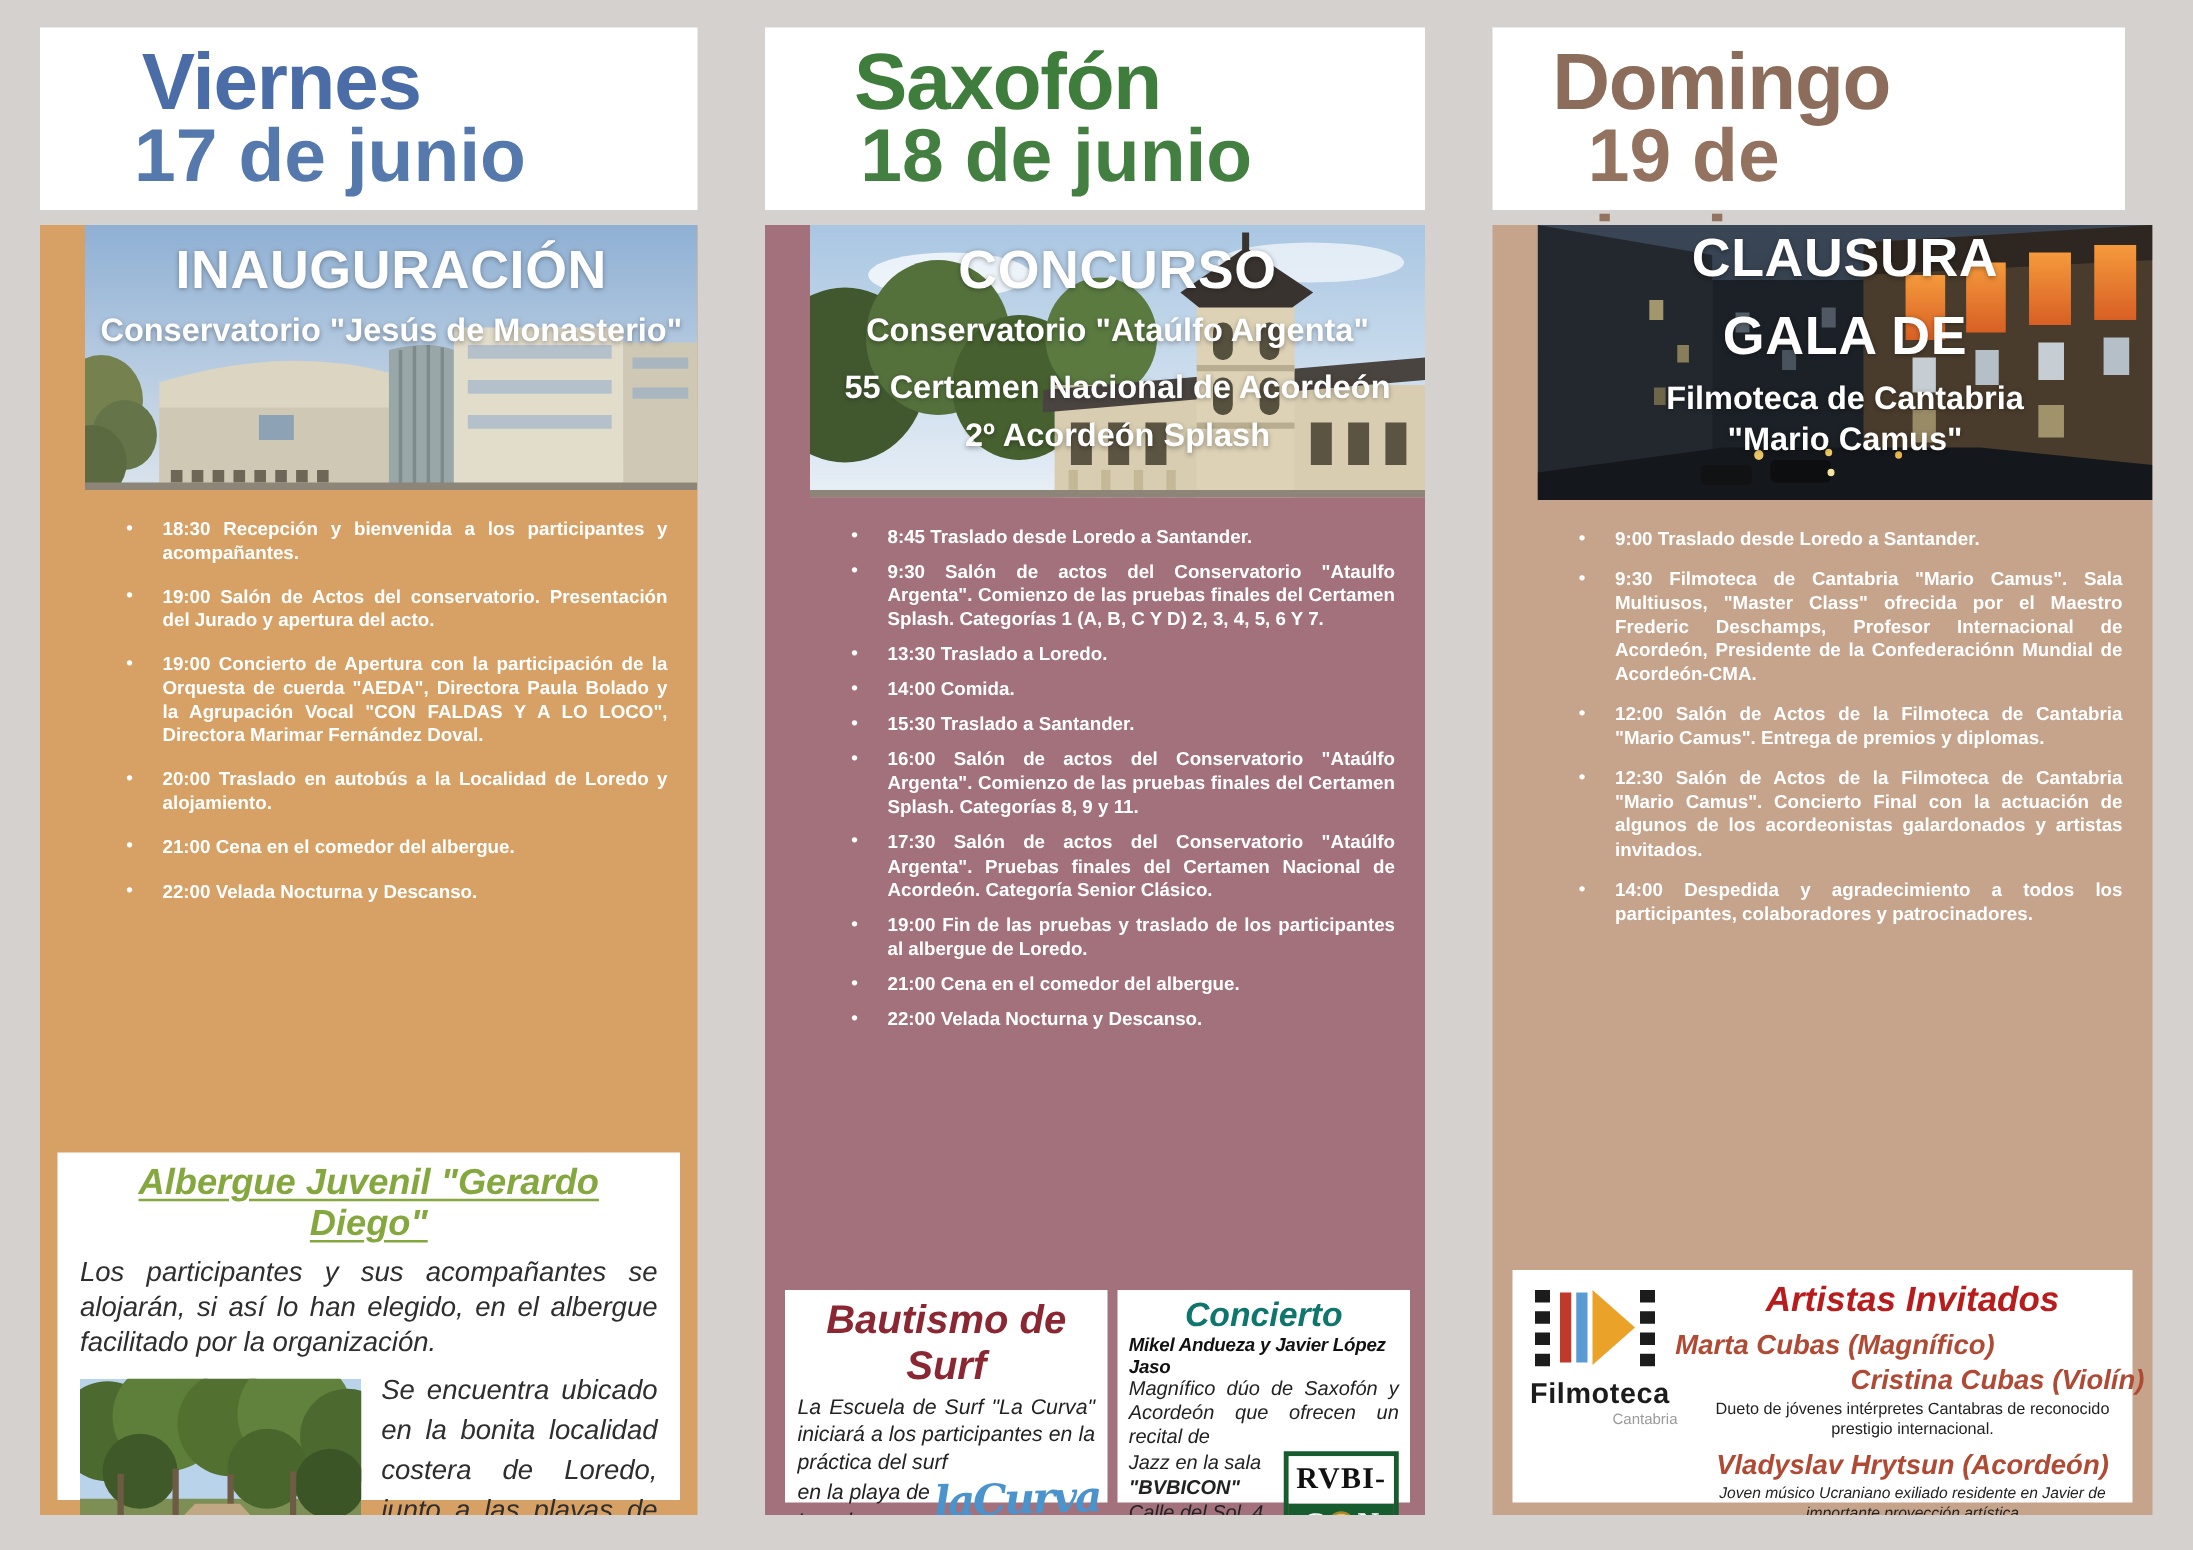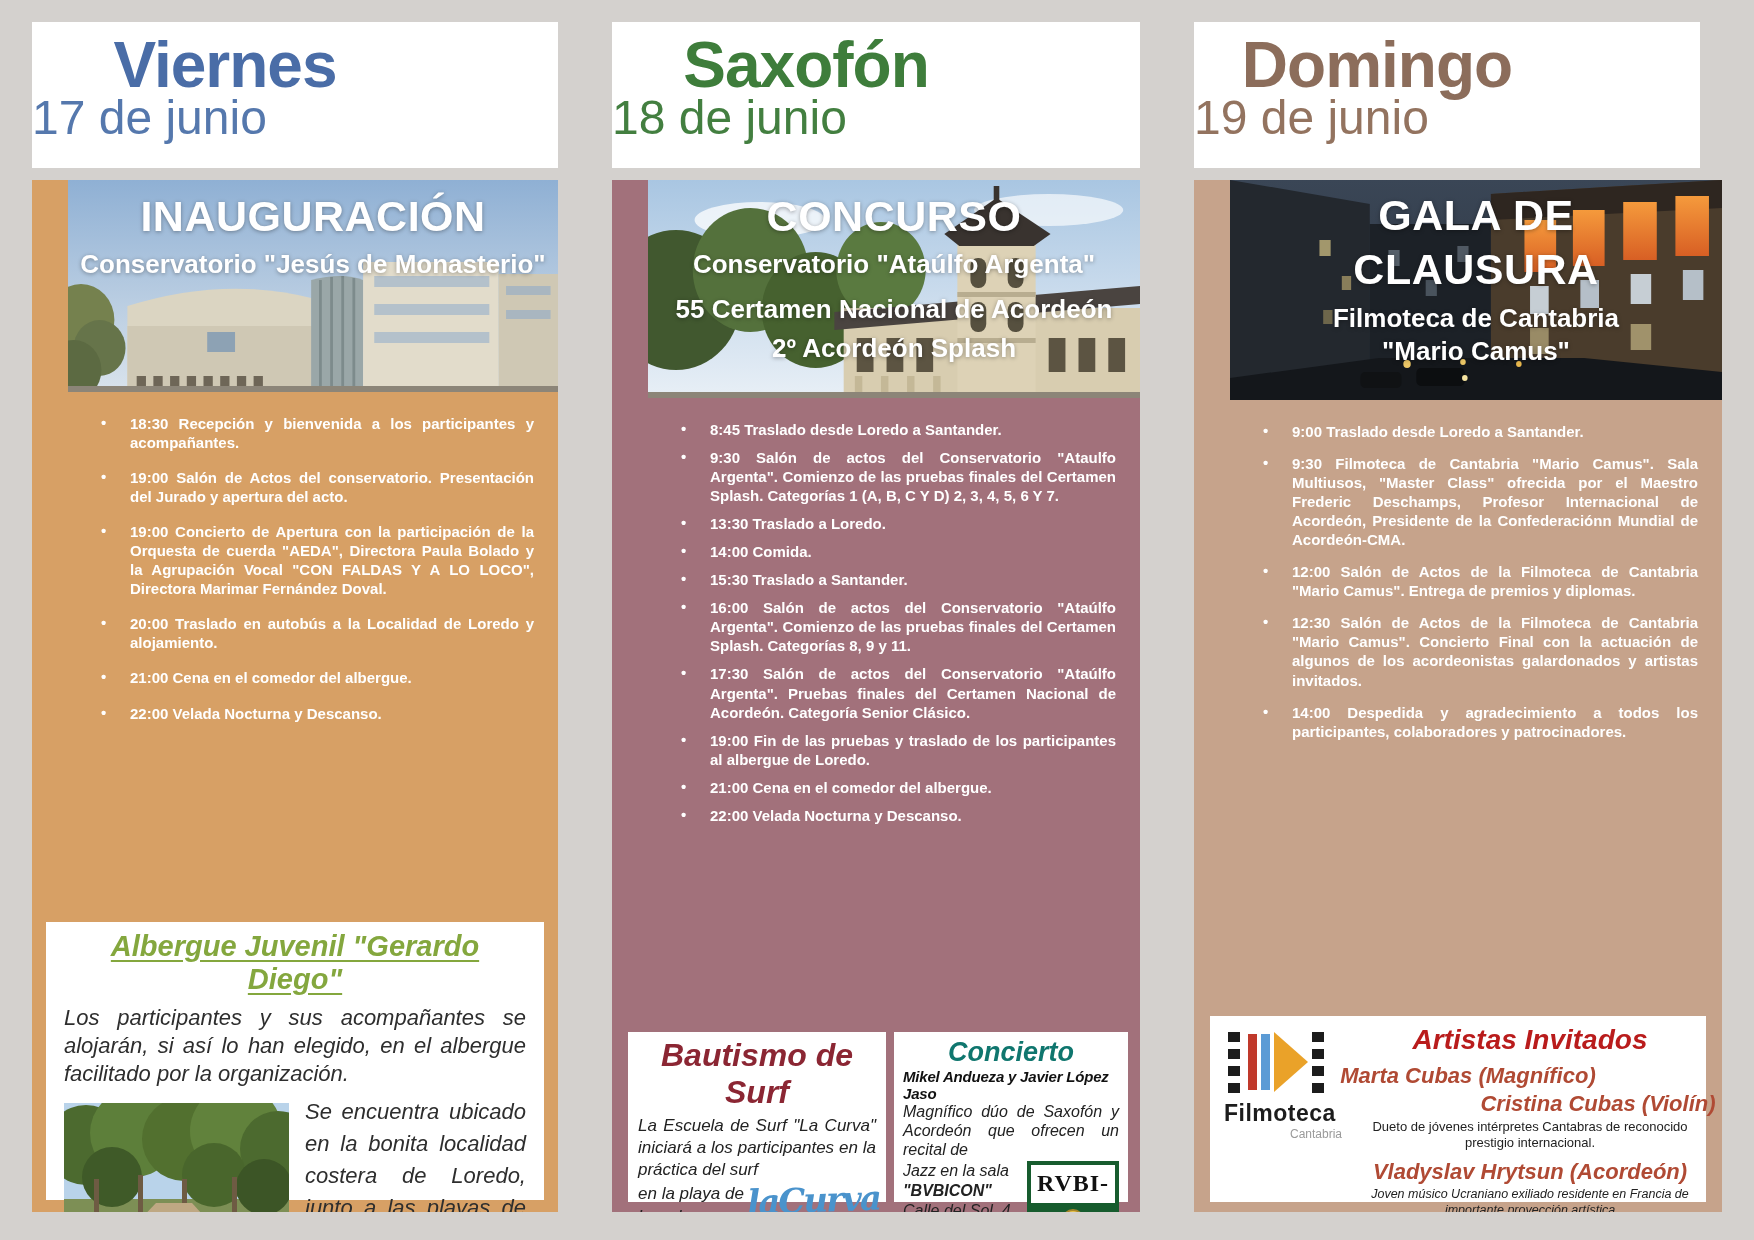--- a/index.html
+++ b/index.html
@@ -11,21 +11,21 @@
   .column{position:absolute;top:0;width:528px;}
   .col-fri{left:32px;width:526px;}
   .col-sat{left:612px;}
   .col-sun{left:1194px;}
 
   
   .day-header{position:absolute;top:22px;left:0;right:0;height:146px;background:#ffffff;}
   .col-sun .day-header{right:22px;}
   .day-name{font-size:64px;font-weight:700;text-align:center;transform:translateX(-70px);
             margin-top:6px;letter-spacing:-1px;}
-  .day-date{font-size:48px;font-weight:400;text-align:left;padding-right:62px;margin-top:-12px;}
+  .day-date{font-size:60px;font-weight:700;text-align:center;padding-right:62px;margin-top:-12px;}
   .col-fri .day-name{color:#4a6da7;} .col-fri .day-date{color:#5578ad;}
   .col-sat .day-name{color:#3e7d3b;} .col-sat .day-date{color:#437f40;}
   .col-sun .day-name{color:#8c6d5b;} .col-sun .day-date{color:#93735f;padding-right:200px;}
 
   
   .card{position:absolute;top:180px;left:0;right:0;height:1032px;overflow:hidden;padding-left:36px;}
   .col-fri .card{background:#d7a065;}
   .col-sat .card{background:#a2717b;}
   .col-sun .card{background:#c6a38b;}
 
@@ -354,22 +354,22 @@
         <rect x="430" y="144" width="22" height="26" fill="#e8d9a0" opacity=".55"></rect>
         <polygon points="0,220 528,220 528,192 380,178 160,178 0,198" fill="#14171b"></polygon>
         <circle cx="190" cy="184" r="4" fill="#ecc766"></circle>
         <circle cx="250" cy="182" r="3" fill="#ecc766"></circle>
         <circle cx="310" cy="184" r="3" fill="#e8b84e"></circle>
         <rect x="200" y="188" width="52" height="18" rx="5" fill="#0c0e10"></rect>
         <rect x="140" y="192" width="44" height="16" rx="5" fill="#101214"></rect>
         <circle cx="252" cy="198" r="3" fill="#f5e3a0"></circle>
       </svg>
       <div class="photo-caption">
+        <div class="photo-title tight" style="margin-top:2px;">CLAUSURA</div>
         <div class="photo-title tight">GALA DE</div>
-        <div class="photo-title tight" style="margin-top:2px;">CLAUSURA</div>
         <div class="photo-sub">Filmoteca de Cantabria</div>
         <div class="photo-sub" style="margin-top:2px;">"Mario Camus"</div>
       </div>
     </div>
     <ul class="schedule">
       <li>9:00 Traslado desde Loredo a Santander.</li>
       <li>9:30 Filmoteca de Cantabria "Mario Camus". Sala Multiusos, "Master Class" ofrecida por el Maestro Frederic Deschamps, Profesor Internacional de Acordeón, Presidente de la Confederaciónn Mundial de Acordeón-CMA.</li>
       <li>12:00 Salón de Actos de la Filmoteca de Cantabria "Mario Camus". Entrega de premios y diplomas.</li>
       <li>12:30 Salón de Actos de la Filmoteca de Cantabria "Mario Camus". Concierto Final con la actuación de algunos de los acordeonistas galardonados y artistas invitados.</li>
       <li>14:00 Despedida y agradecimiento a todos los participantes, colaboradores y patrocinadores.</li>
@@ -393,17 +393,17 @@
         </svg>
         <div class="filmoteca-name">Filmoteca</div>
         <div class="filmoteca-sub">Cantabria</div>
       </div>
       <div class="artists-content">
         <div class="artists-title">Artistas Invitados</div>
         <div class="artist-name shift-left mt6">Marta Cubas (Magnífico)</div>
         <div class="artist-name shift-right">Cristina Cubas (Violín)</div>
         <div class="artist-note mt2">Dueto de jóvenes intérpretes Cantabras de reconocido prestigio internacional.</div>
         <div class="artist-name mt6">Vladyslav Hrytsun (Acordeón)</div>
-        <div class="artist-note italic mt2">Joven músico Ucraniano exiliado residente en Francia de importante proyección artística</div>
+        <div class="artist-note italic mt2">Joven músico Ucraniano exiliado residente en Javier de importante proyección artística</div>
       </div>
     </div>
   </div>
 </div>
 
 </body></html>

